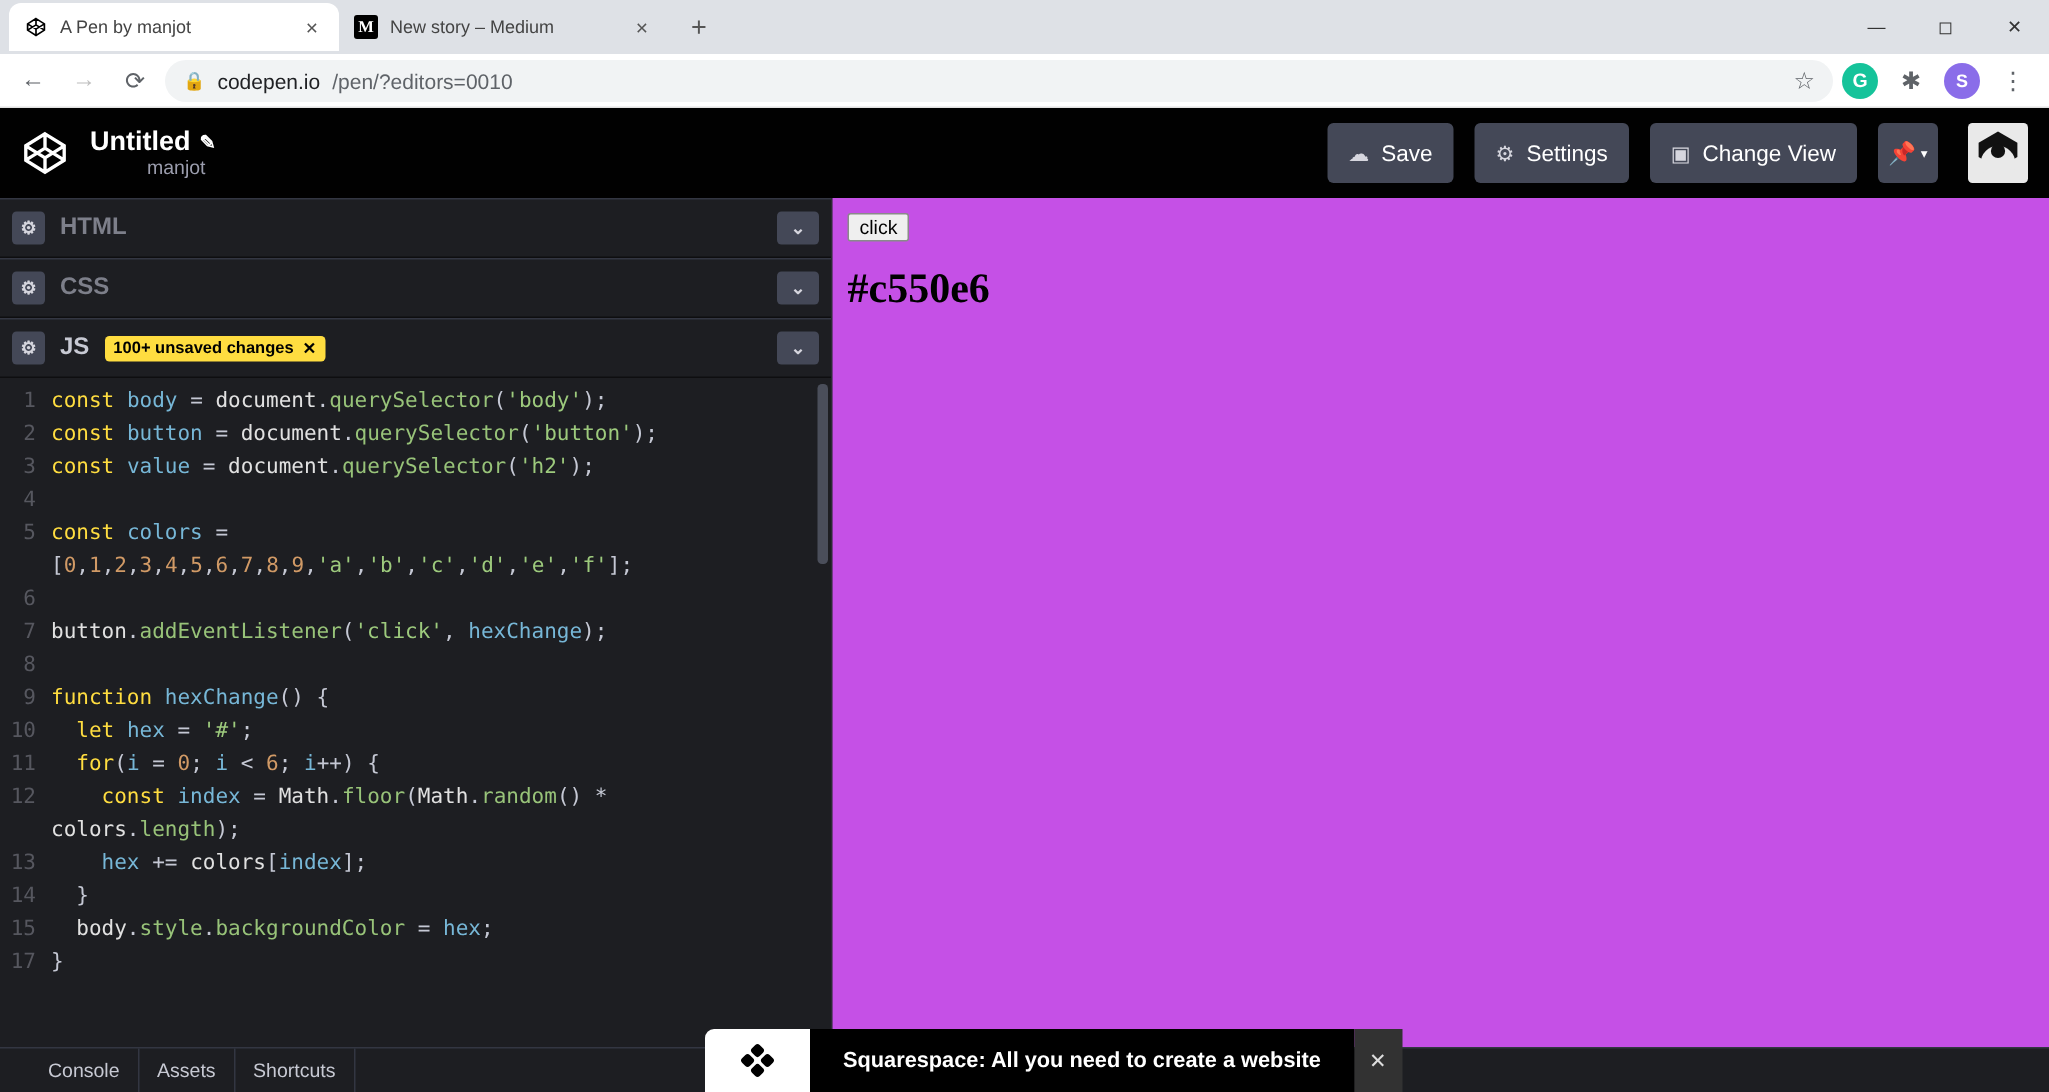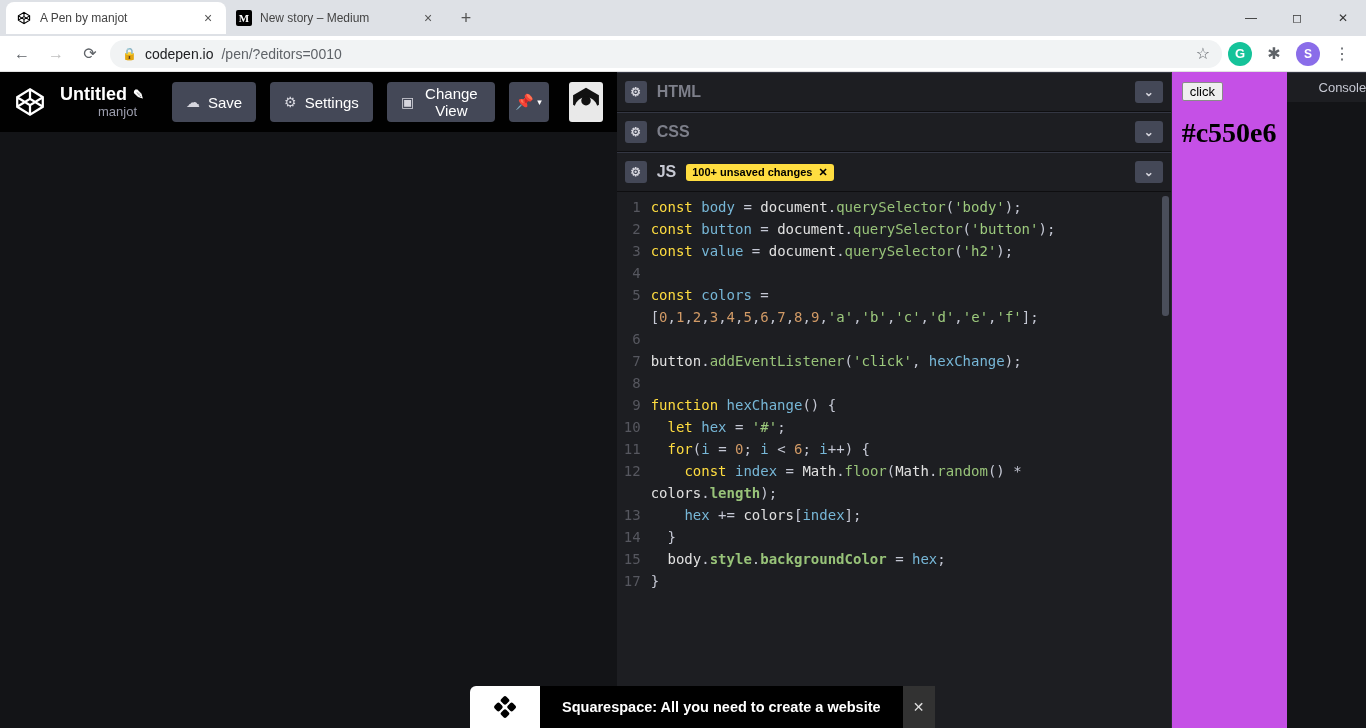--- a/index.html
+++ b/index.html
@@ -23,21 +23,21 @@
   .omnibox .lock { color:#5f6368; font-size:12px; }
   .ext-icons { display:flex; align-items:center; gap:10px; padding-right:4px; }
   .ext-icon { width:24px; height:24px; display:flex; align-items:center; justify-content:center; border-radius:50%; cursor:pointer; }
   .grammarly { background:#15c39a; color:#fff; font-weight:bold; font-size:13px; }
   .avatar-ext { background:#8a6de9; color:#fff; font-weight:bold; font-size:12px; }
   .star { color:#5f6368; font-size:16px; }
   .puzzle { color:#5f6368; font-size:16px; }
   .kebab { color:#5f6368; font-size:16px; }
 
   
-  .codepen { height: calc(728px - 36px - 36px); background:#131417; display:flex; flex-direction:row; }
+  .codepen { height: calc(728px - 36px - 36px); background:#131417; display:flex; flex-direction:column; }
   .cp-header { height:60px; background:#010101; display:flex; align-items:center; padding:0 14px; gap:14px; }
   .cp-logo { width:32px; height:32px; }
   .cp-title-block { display:flex; flex-direction:column; line-height:1.1; }
   .cp-title-row { display:flex; align-items:center; gap:6px; color:#fff; font-weight:700; font-size:18px; }
   .cp-title-row .pencil { font-size:13px; color:#fff; }
   .cp-author { color:#9b9dad; font-size:13px;margin-left:38px; }
   .cp-header-spacer { flex:1; }
   .cp-btn { height:40px; background:#444857; color:#fff; border:none; border-radius:4px; padding:0 14px; display:flex; align-items:center; gap:8px; font-size:15px; cursor:pointer; }
   .cp-btn .bicon { font-size:14px; color:#d6d6de; }
   .cp-pin { width:40px; display:flex; align-items:center; justify-content:center; gap:3px; }
@@ -59,21 +59,21 @@
 
   .editor { flex:1; overflow:auto; background:#1d1e22; font-family: "Consolas","Menlo",monospace; font-size:14px; line-height:22px; padding-top:4px; position:relative; }
   .editor-scrollbar { position:absolute; right:2px; top:4px; width:7px; height:120px; background:#4a4e5a; border-radius:3px; }
   .code-row { display:flex; }
   .ln { width:34px; text-align:right; color:#56575f; padding-right:10px; user-select:none; }
   .code { white-space:pre; color:#c5c8d4; }
   .tok-kw { color:#ffdd40; }
   .tok-var { color:#77b7d7; }
   .tok-op { color:#c5c8d4; }
   .tok-obj { color:#e1e1e1; }
-  .tok-prop { color:#98c379;font-weight:bold; }
+  .tok-prop { color:#98c379; }
   .tok-str { color:#9dca7d; }
   .tok-num { color:#d19a66; }
   .tok-fn { color:#77b7d7; }
   .tok-call { color:#98c379; }
 
   
   .preview-btn { background:#efefef; border:1px solid #8a8a8a; padding:1px 7px; font-size:13px; font-family:Arial; cursor:pointer; border-radius:2px; }
   .preview-h2 { font-family:"Times New Roman",serif; font-size:28px; font-weight:bold; margin-top:16px; color:#000; }
 
   

